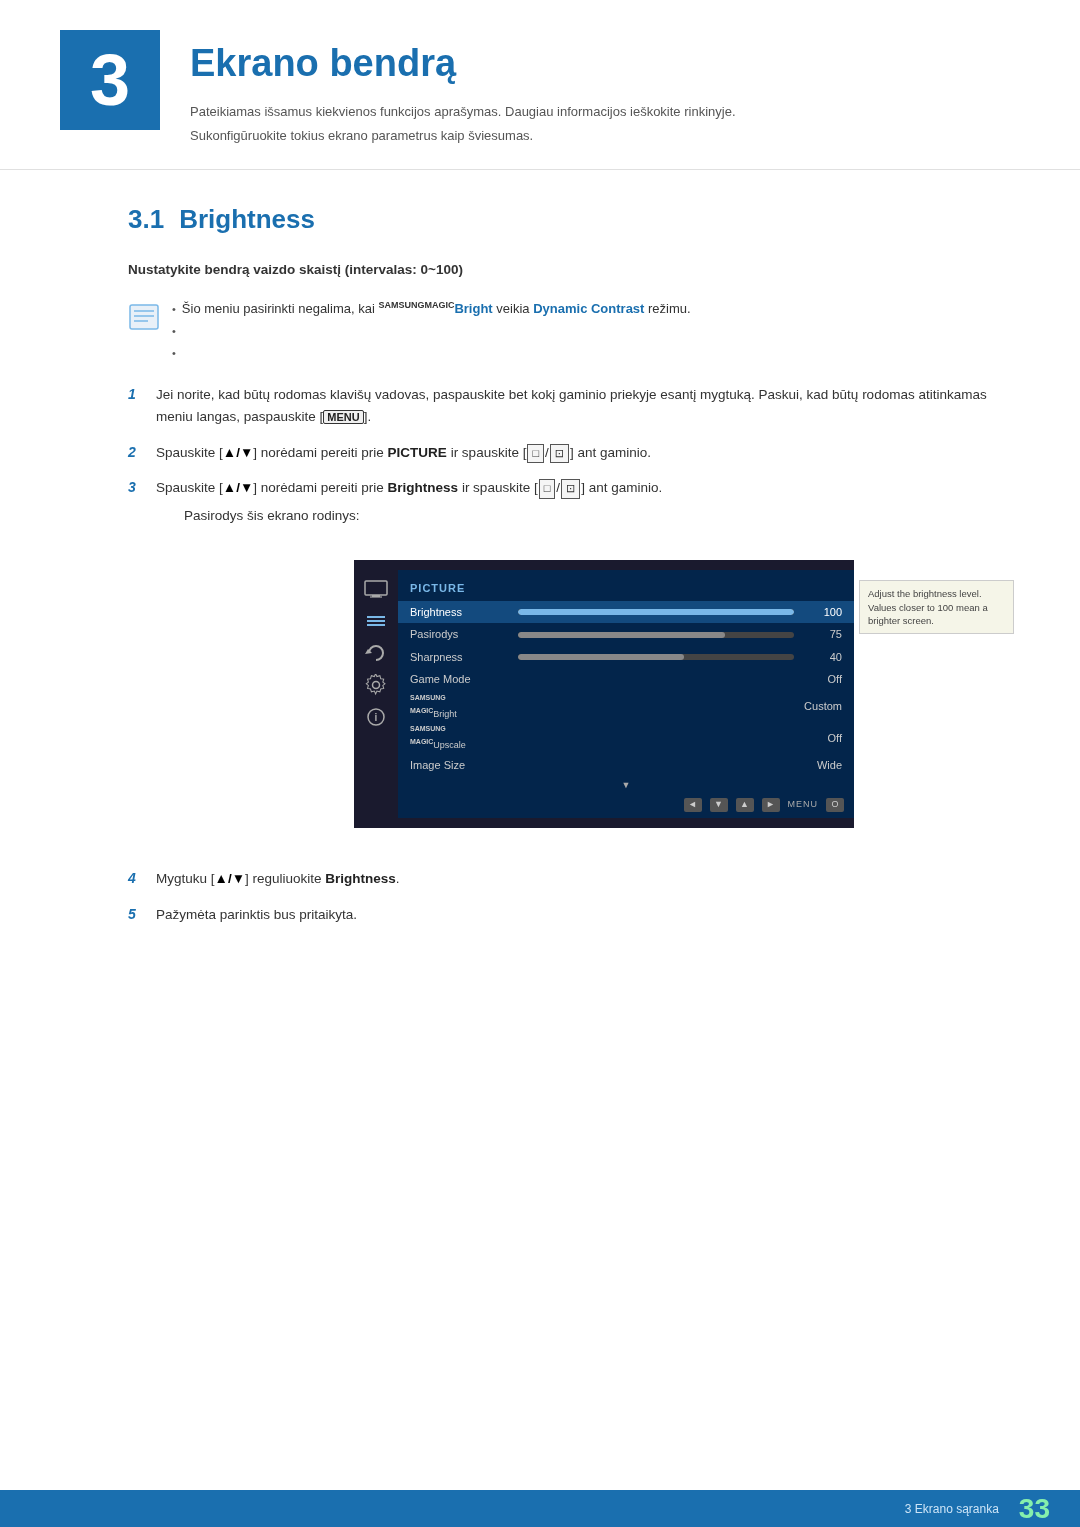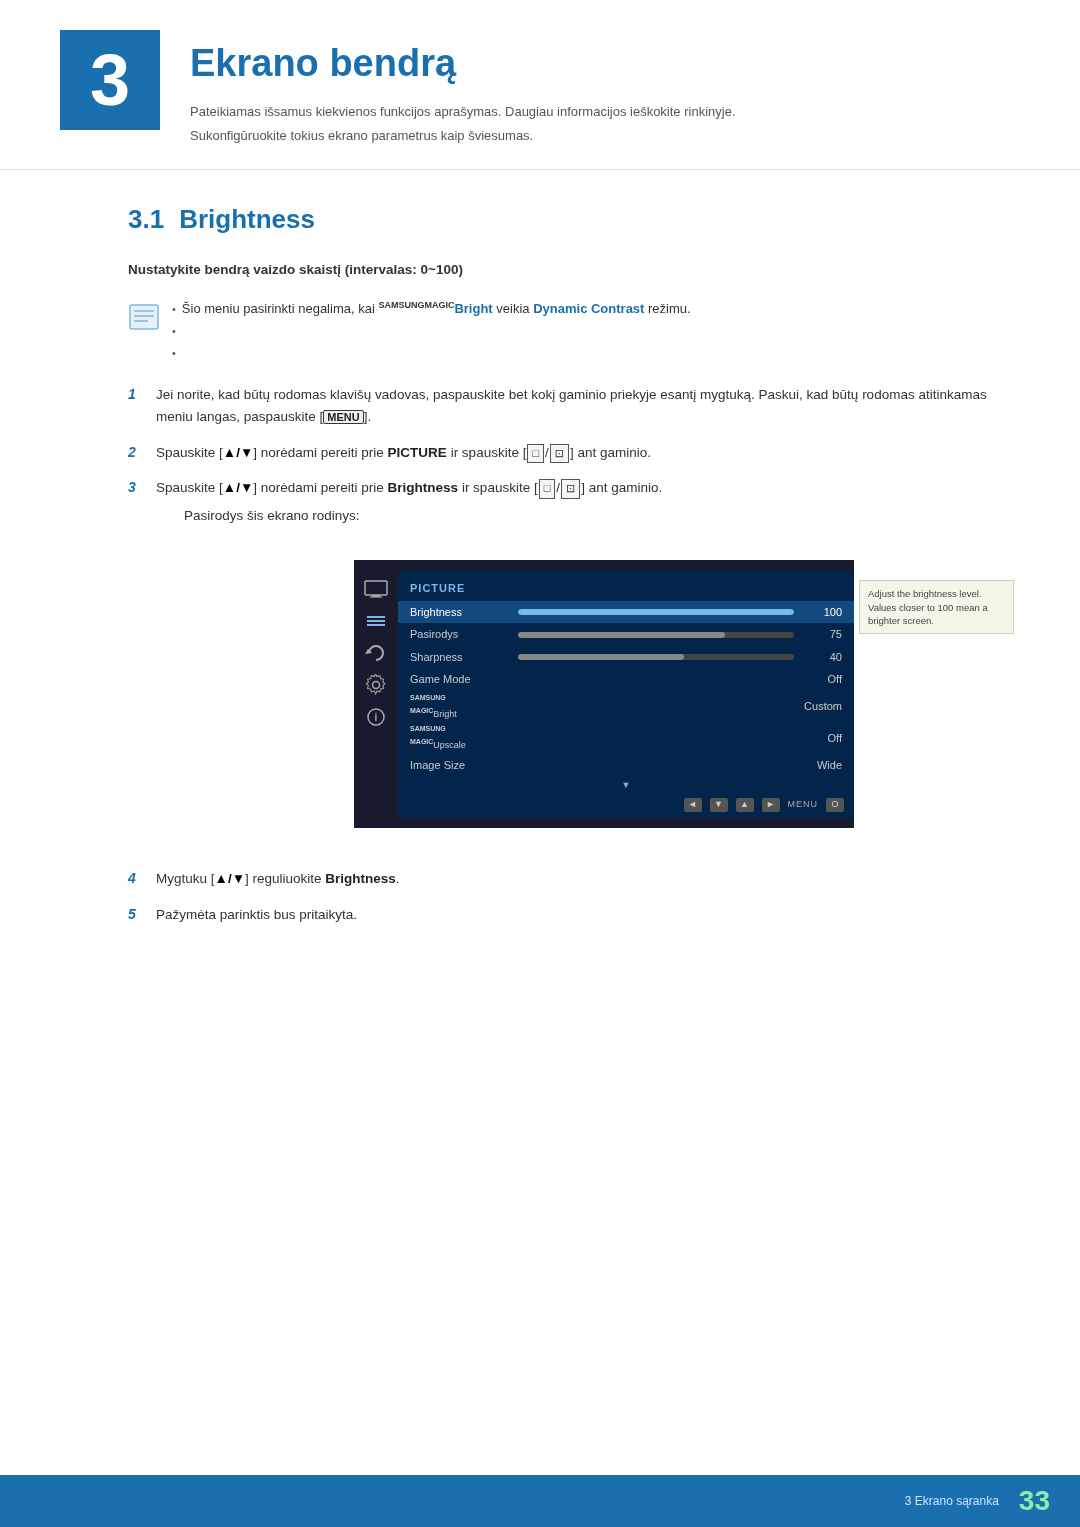--- a/index.html
+++ b/index.html
@@ -275,21 +275,21 @@
       color: #aaa;
       letter-spacing: 1px;
     }
 
     
     .page-footer {
       position: absolute;
       bottom: 0;
       left: 0;
       right: 0;
-      height: 52px;
+      height: 37px;
       background: #1a6faf;
       display: flex;
       align-items: center;
       justify-content: flex-end;
       padding: 0 30px;
     }
     .footer-text {
       color: #cce4f7;
       font-size: 12px;
       margin-right: 20px;

